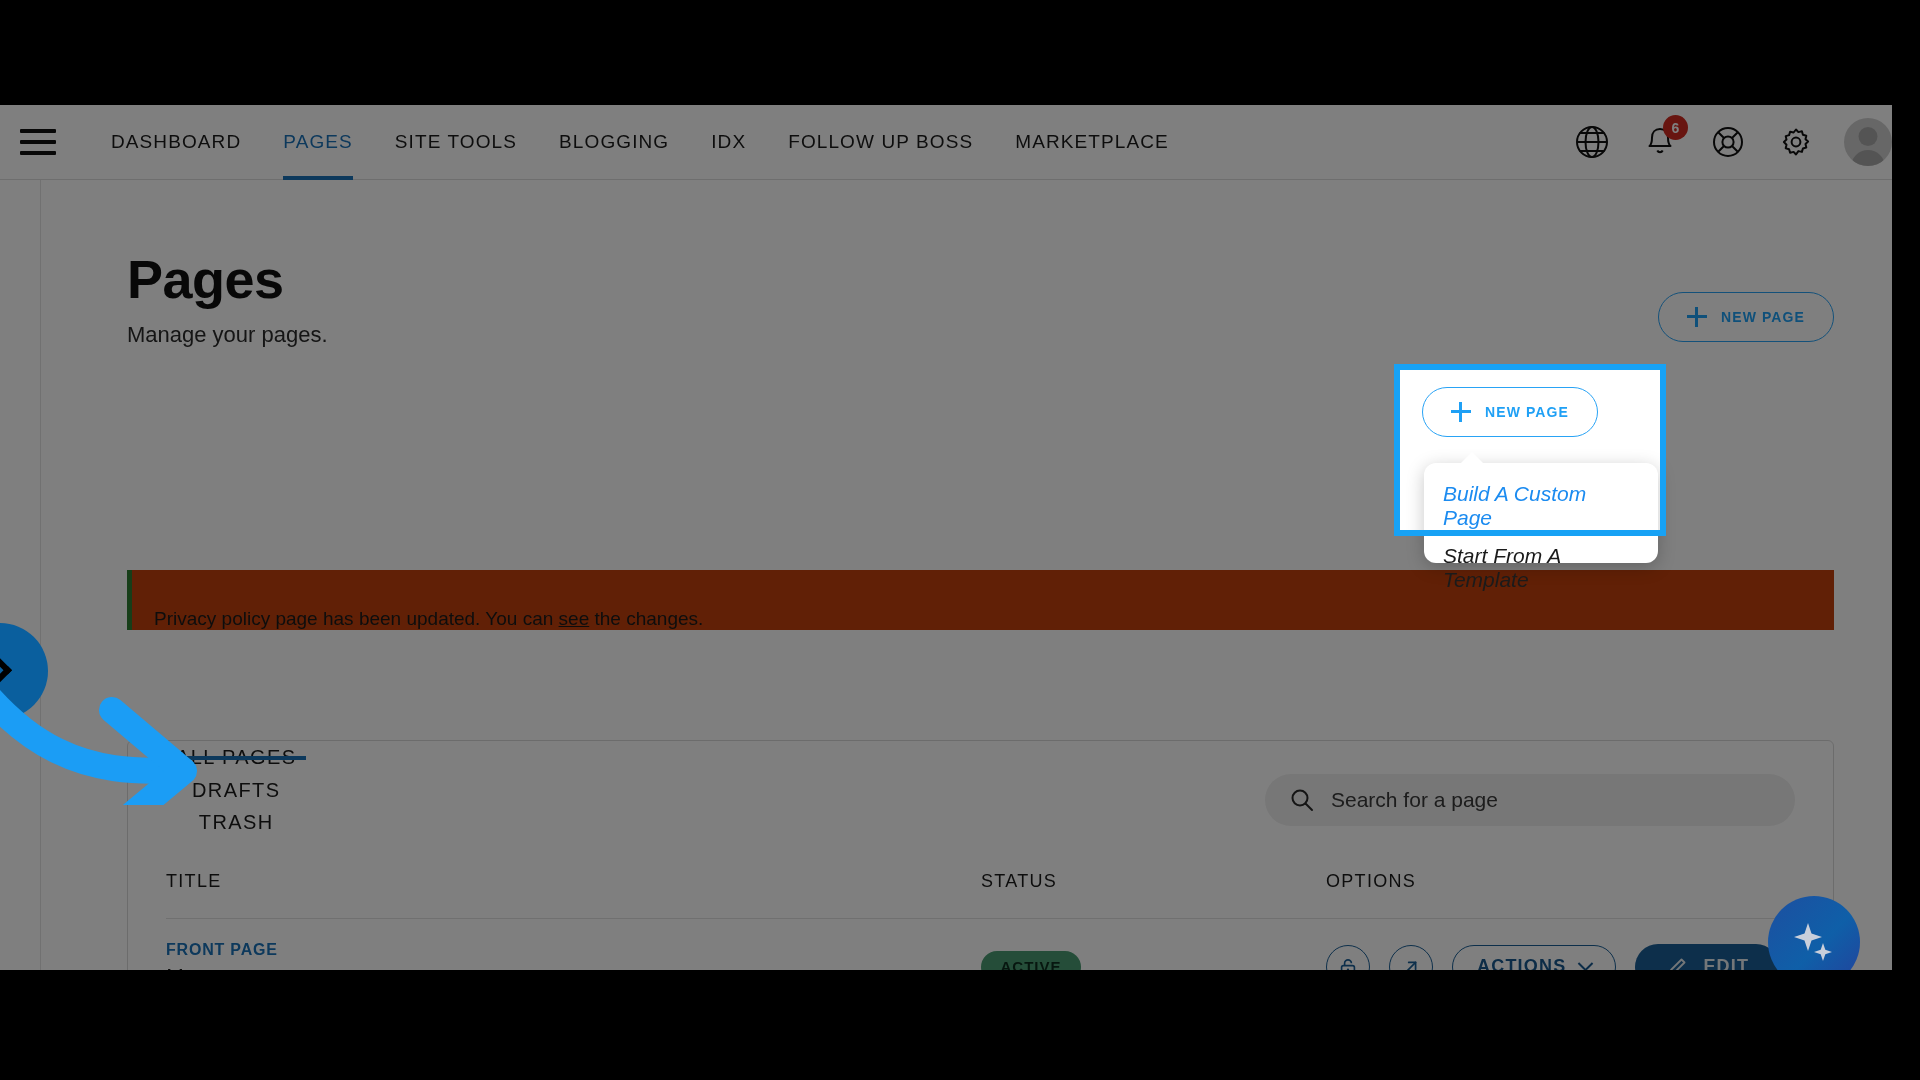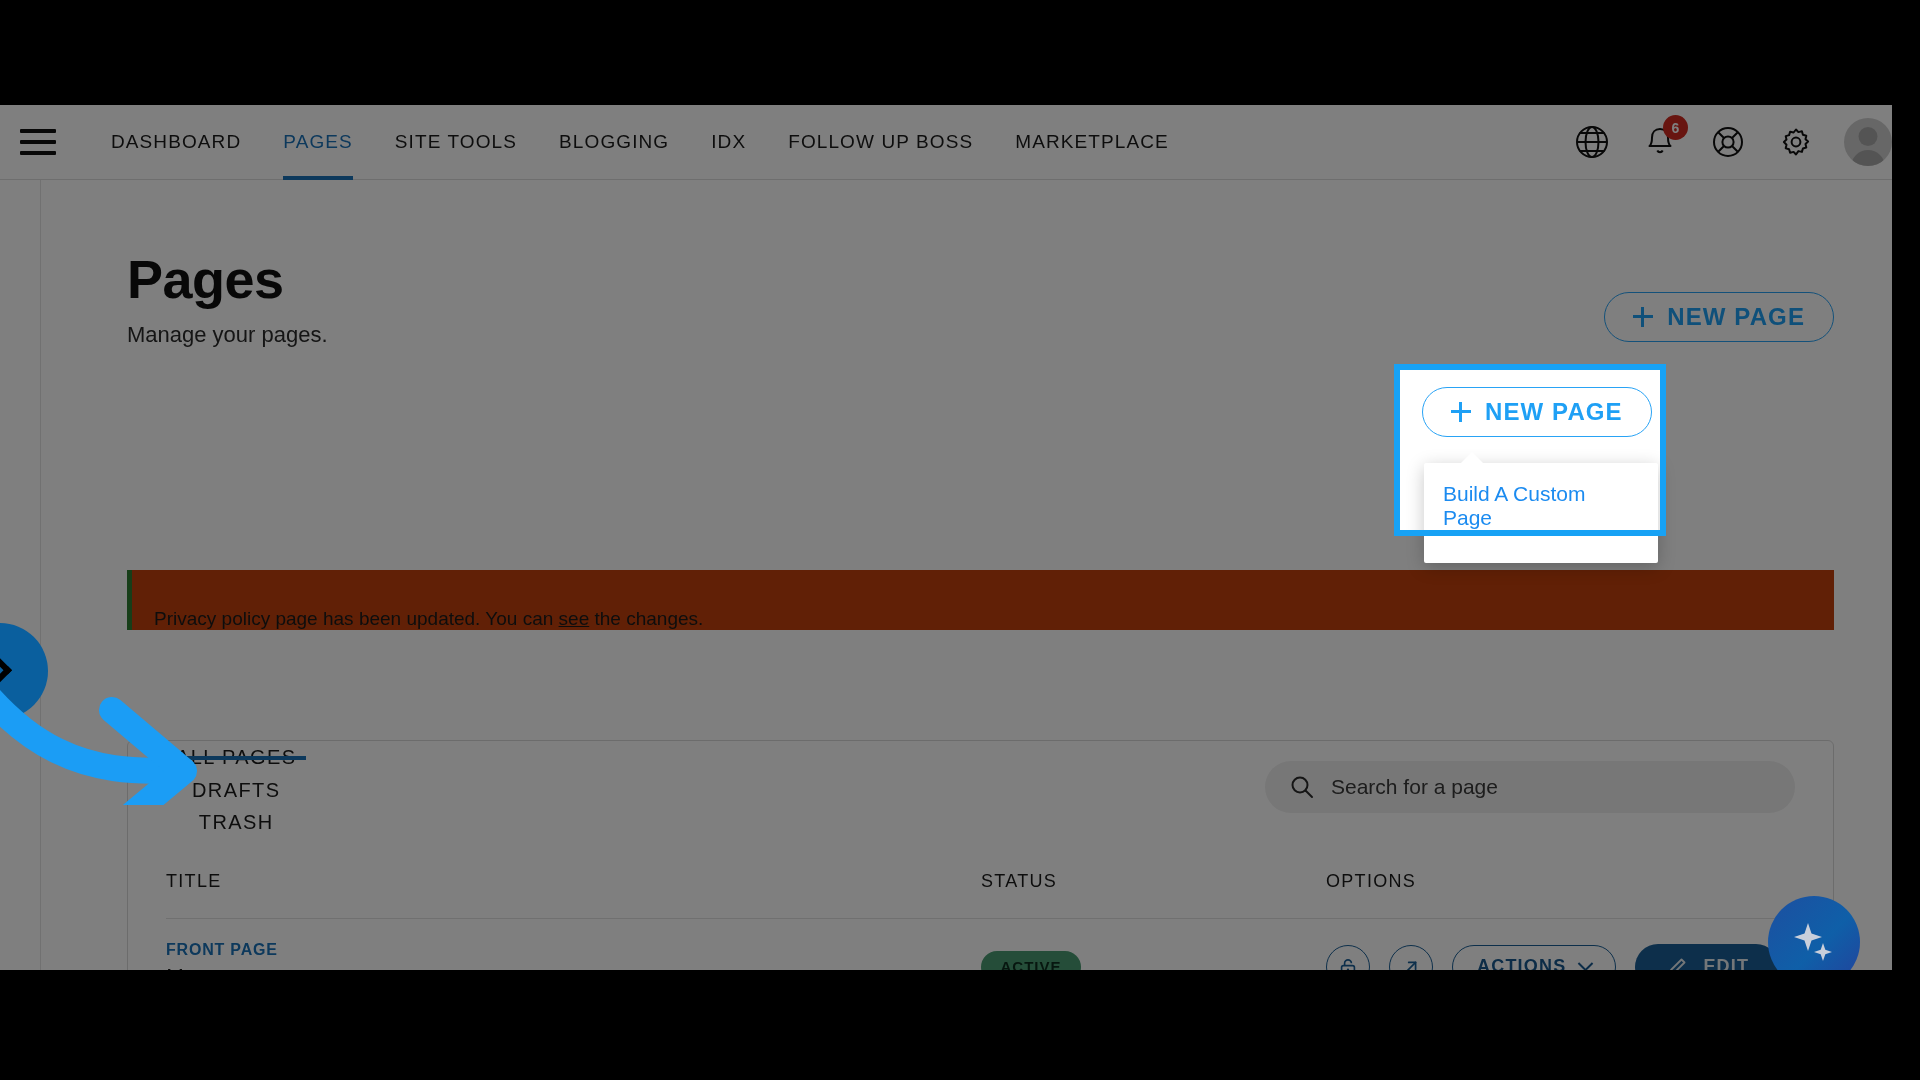--- a/index.html
+++ b/index.html
@@ -128,21 +128,21 @@
   
   .head-actions {
     position: absolute; right: 86px; top: 112px;
     display: flex; align-items: center; gap: 22px;
   }
   .btn-outline-blue {
     height: 50px; padding: 0 28px;
     border: 1px solid #29a3f5; border-radius: 25px;
     color: #1fa0f5; background: #fff;
     display: flex; align-items: center; gap: 14px;
-    font-size: 24px; font-weight: 700; letter-spacing: 1.1px;
+    font-size: 14px; font-weight: 700; letter-spacing: 1.1px;
     text-transform: uppercase; cursor: pointer;
   }
   .btn-outline-grey {
     height: 50px; padding: 0 28px;
     border: 1px solid #c8c8c8; border-radius: 25px;
     color: #111; background: #fff;
     display: flex; align-items: center; gap: 14px;
     font-size: 18px; font-weight: 700; letter-spacing: 1.1px;
     text-transform: uppercase; cursor: pointer;
   }
@@ -185,21 +185,21 @@
     padding: 0 10px; margin-right: 37px;
     font-size: 20px; letter-spacing: 1.4px;
     text-transform: uppercase; color: #1b1b1b; cursor: pointer;
   }
   .tab.active::after {
     content: ""; position: absolute;
     left: 0; right: 0; bottom: 14px; height: 4px; background: #1b72b8;
   }
 
   .searchbox {
-    position: absolute; right: 38px; top: 20px;
+    position: absolute; right: 38px; top: 33px;
     width: 530px; height: 52px; border-radius: 26px;
     background: #eeeeee;
     display: flex; align-items: center;
     padding-left: 24px; gap: 16px;
   }
   .searchbox input {
     border: 0; outline: 0; background: transparent;
     font-size: 21px; color: #2a2a2a;
     font-family: "Liberation Sans", sans-serif;
     width: 430px;
@@ -266,24 +266,25 @@
     border-right: 2.5px solid currentColor; border-bottom: 2.5px solid currentColor;
     transform: rotate(45deg) translate(-2px,-2px);
   }
 
   
   .dropdown {
     position: absolute;
     left: 1424px; top: 358px;
     width: 234px; height: 100px;
     background: #fff;
-    border-radius: 2px;
+    border-radius: 12px;
     box-shadow: 0 4px 18px rgba(0,0,0,0.22);
     z-index: 70;
     padding-top: 12px;
+    font-style: italic;
   }
   .dropdown::before {
     content: ""; position: absolute;
     top: -11px; left: 36px;
     border-left: 12px solid transparent;
     border-right: 12px solid transparent;
     border-bottom: 12px solid #fff;
   }
   .dd-item {
     padding: 7px 19px;
@@ -511,20 +512,21 @@
           </div>
         </div>
 
       </div>
     </div>
 
     <div id="dim"></div>
 
     <div class="dropdown">
       <div class="dd-item">Build A Custom Page</div>
+      <div class="dd-item dark">Start From A Template</div>
     </div>
 
     <div class="spot">
       <div class="btn-outline-blue">
         <span class="plus"></span>
         <span>NEW PAGE</span>
       </div>
     </div>
     <div class="spot-frame"></div>
 

